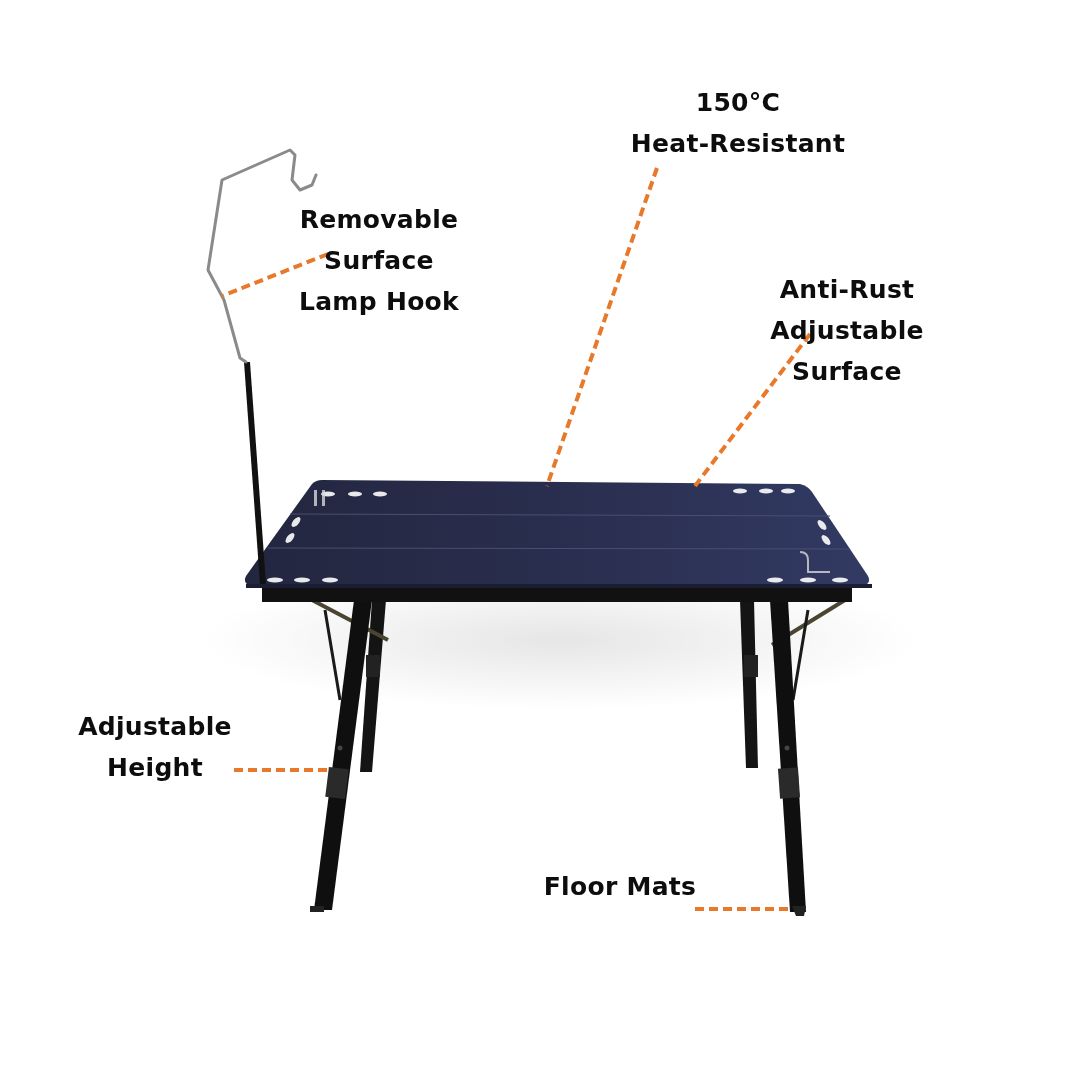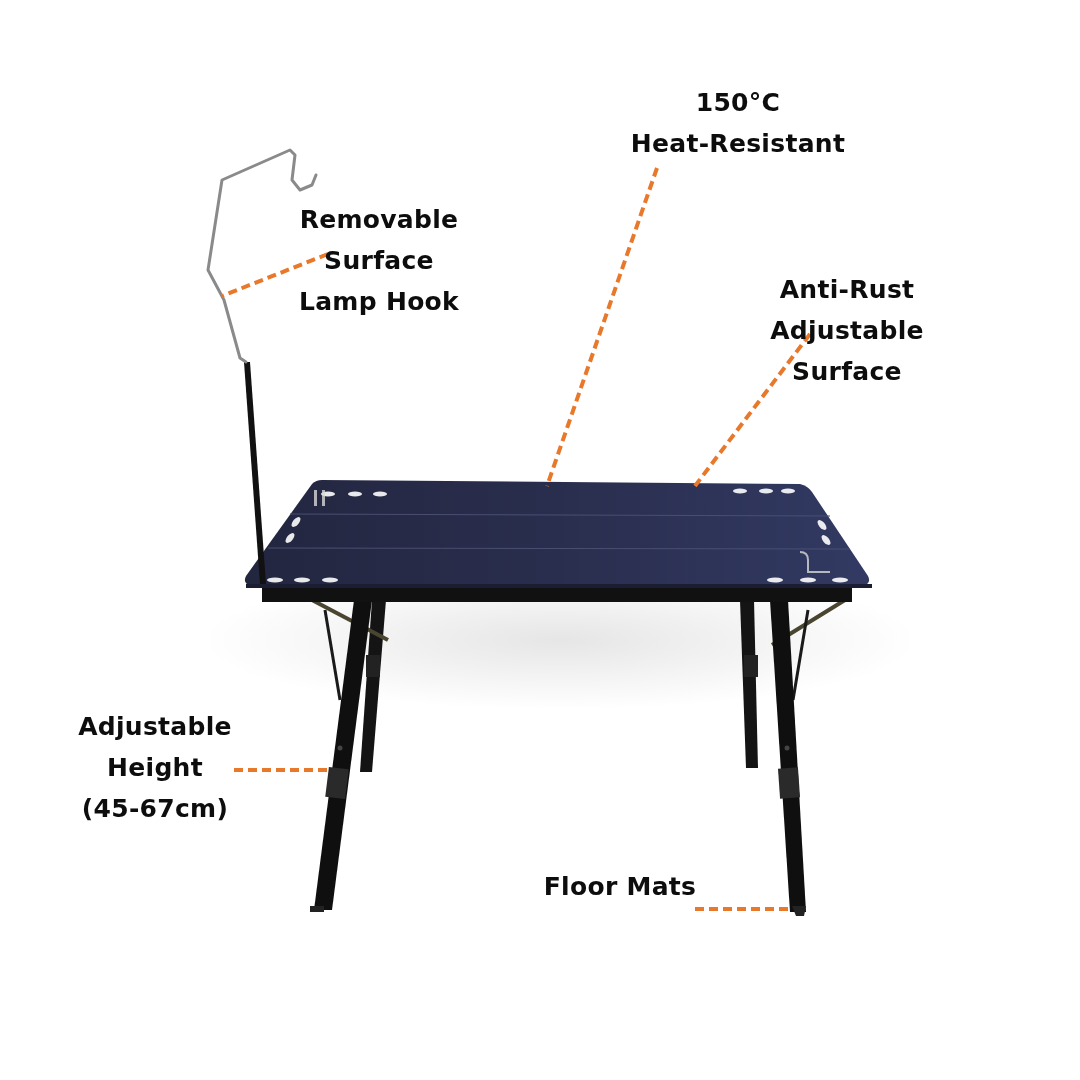--- a/index.html
+++ b/index.html
@@ -135,18 +135,17 @@
 
 <div id="lbl-rust" class="label">
   <span>Anti-Rust</span>
   <span>Adjustable</span>
   <span>Surface</span>
 </div>
 
 <div id="lbl-height" class="label">
   <span>Adjustable</span>
   <span>Height</span>
-  <span>(45-67cm)</span>
 </div>
 
 <div id="lbl-mats" class="label">
   <span>Floor Mats</span>
 </div>
 
 </body></html>

